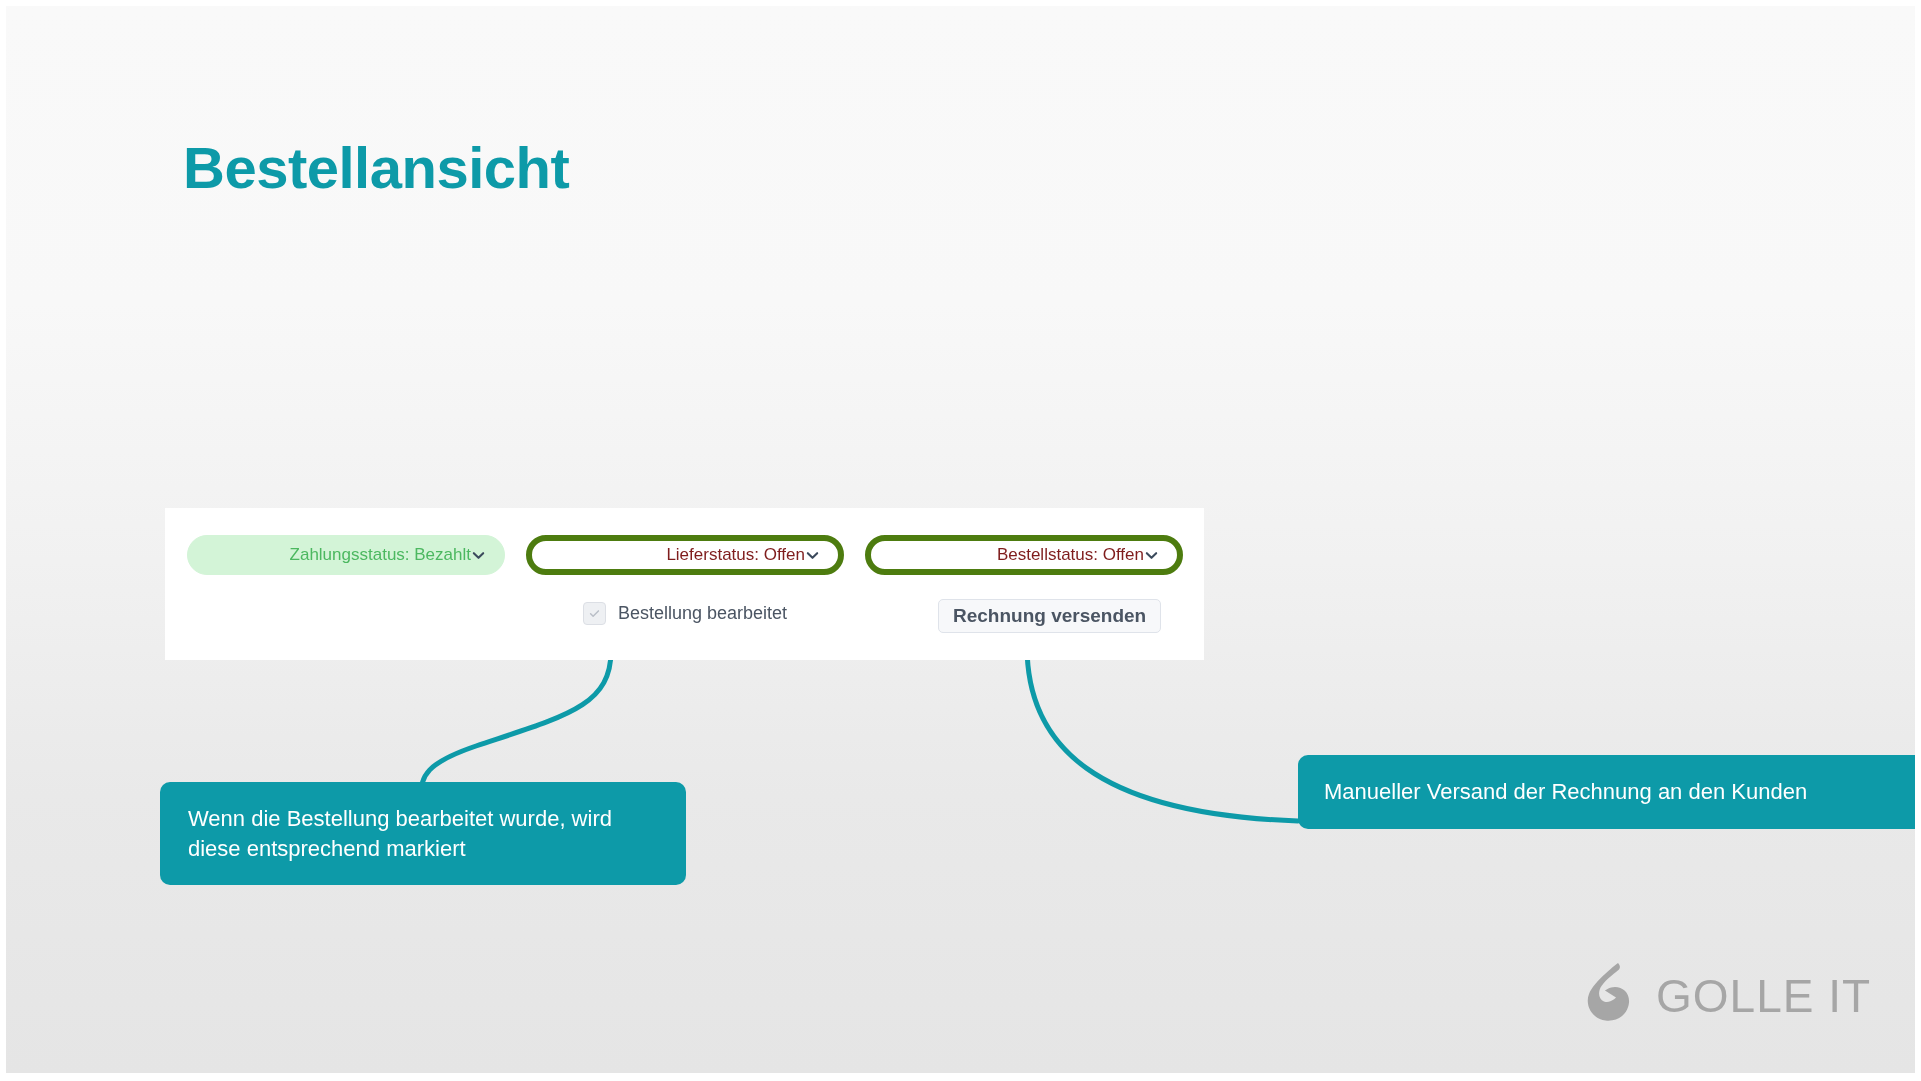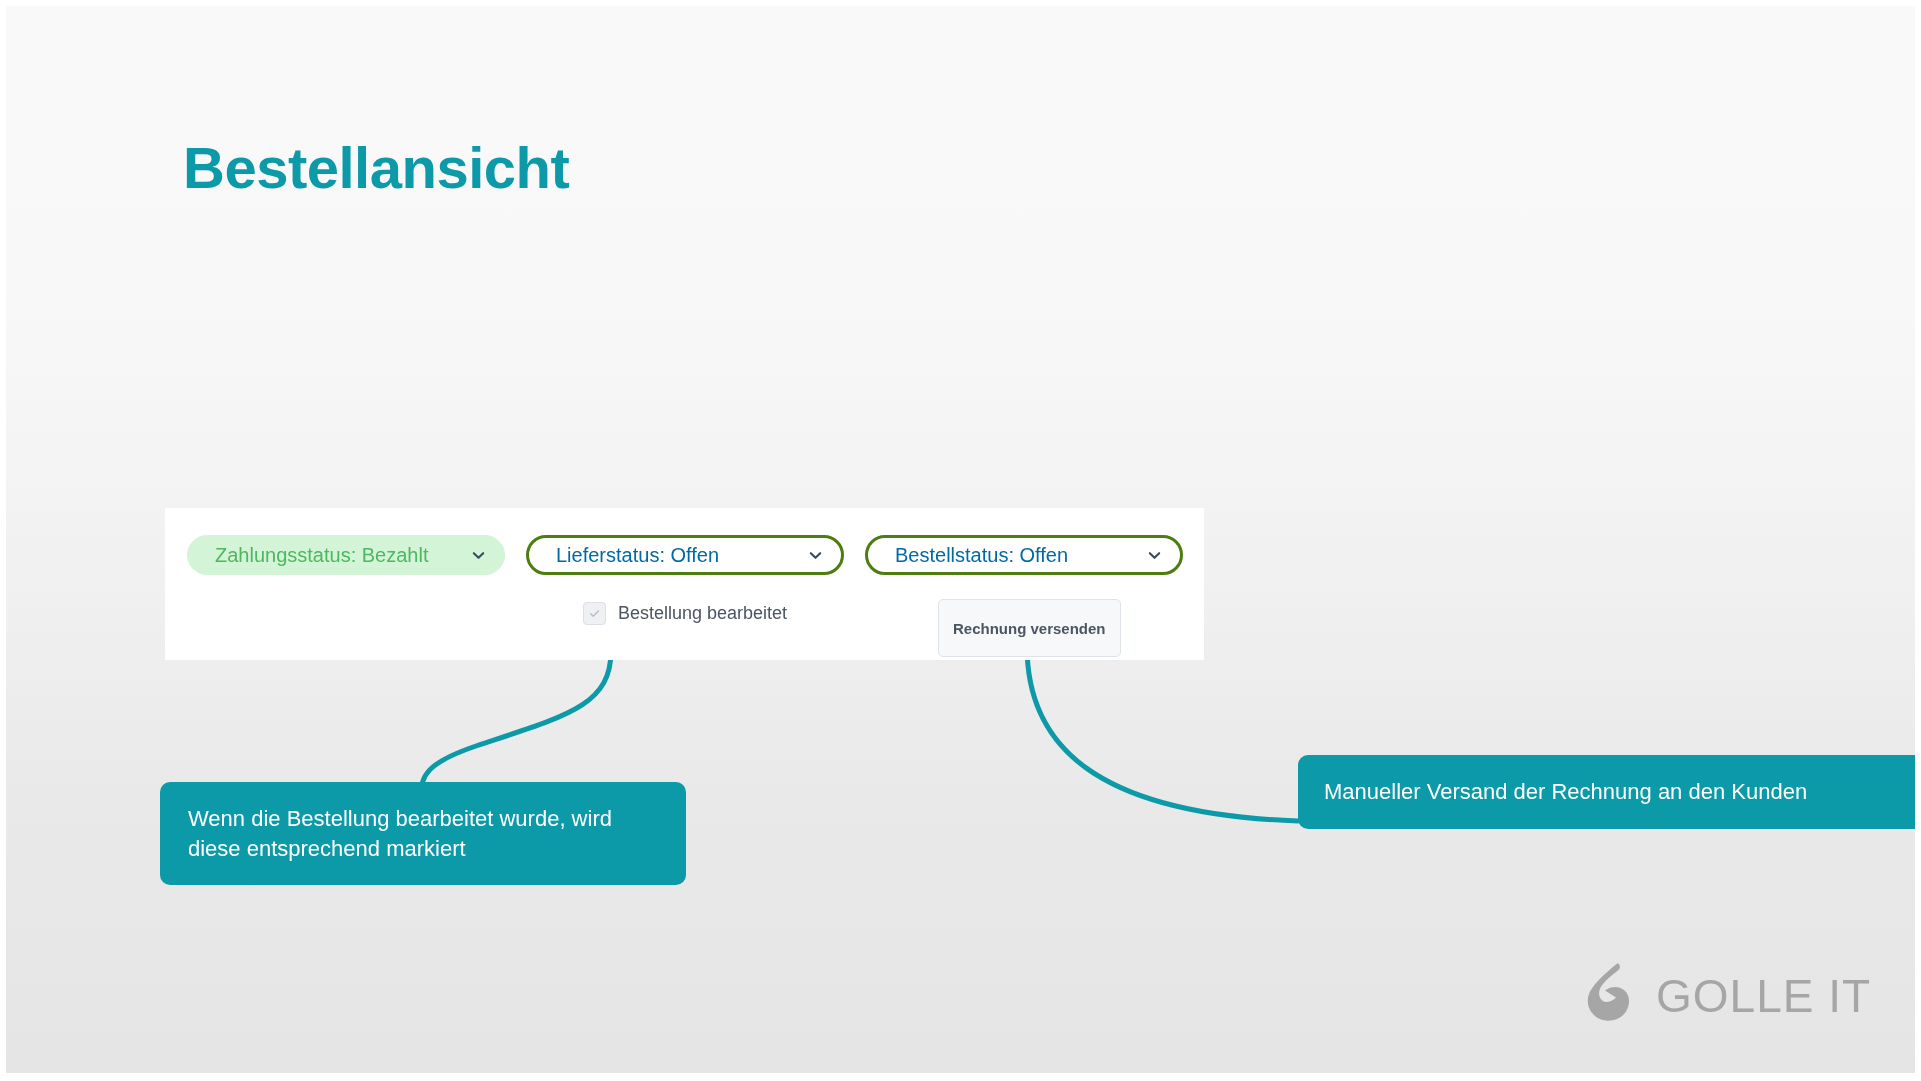--- a/index.html
+++ b/index.html
@@ -59,39 +59,39 @@
     left: 22px;
     top: 27px;
     display: flex;
     align-items: center;
     gap: 21px;
   }
 
   .select-pill {
     display: flex;
     align-items: center;
-    justify-content: space-between;
+    justify-content: flex-end;
     height: 40px;
     border-radius: 22px;
     box-sizing: border-box;
     padding: 0 18px 0 27px;
-    font-size: 20px;
+    font-size: 17px;
     white-space: nowrap;
   }
   .select-pill.green {
     width: 318px;
     background: #d3f4d7;
     border: 1px solid #d3f4d7;
     color: #4cb860;
   }
   .select-pill.plain {
     width: 318px;
     background: #ffffff;
-    border: 3px solid #4d7c0f;
-    color: #0369a1;
+    border: 6px solid #4d7c0f;
+    color: #7f1d1d;
   }
   .chev {
     display: inline-block;
     width: 15px;
     height: 15px;
     flex: 0 0 auto;
   }
   .chev svg { display: block; }
 
   #action-row {
@@ -124,28 +124,28 @@
     font-size: 18px;
     color: #4b5563;
     white-space: nowrap;
   }
 
   #send-invoice-button {
     position: absolute;
     left: 773px;
     top: 0px;
     height: 32px;
-    padding: 12px 14px;
+    padding: 0 14px;
     display: flex;
     align-items: center;
     justify-content: center;
     background: #f7f8fa;
     border: 1px solid #dfe3ea;
     border-radius: 5px;
-    font-size: 15px;
+    font-size: 19px;
     font-weight: 700;
     color: #4b5563;
     white-space: nowrap;
     cursor: pointer;
   }
 
   
   #connectors {
     position: absolute;
     left: 0;

